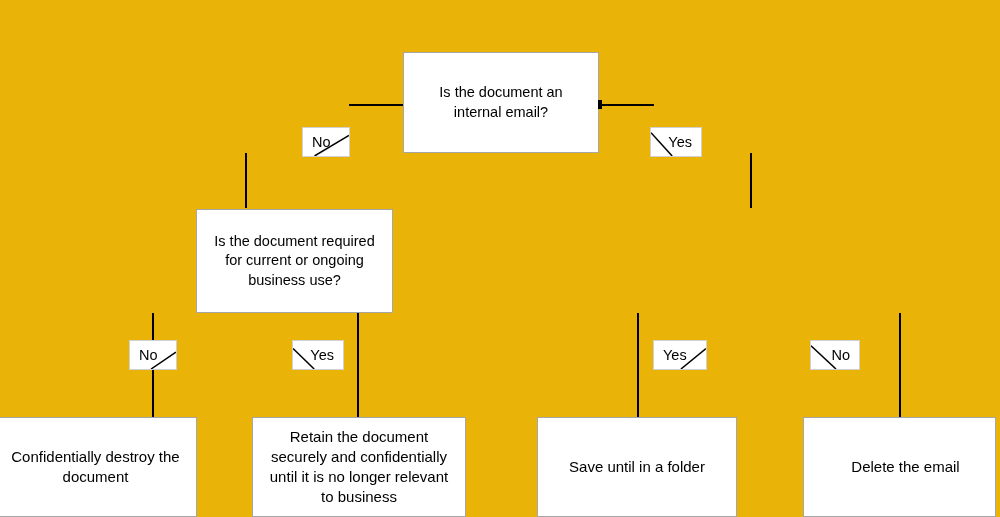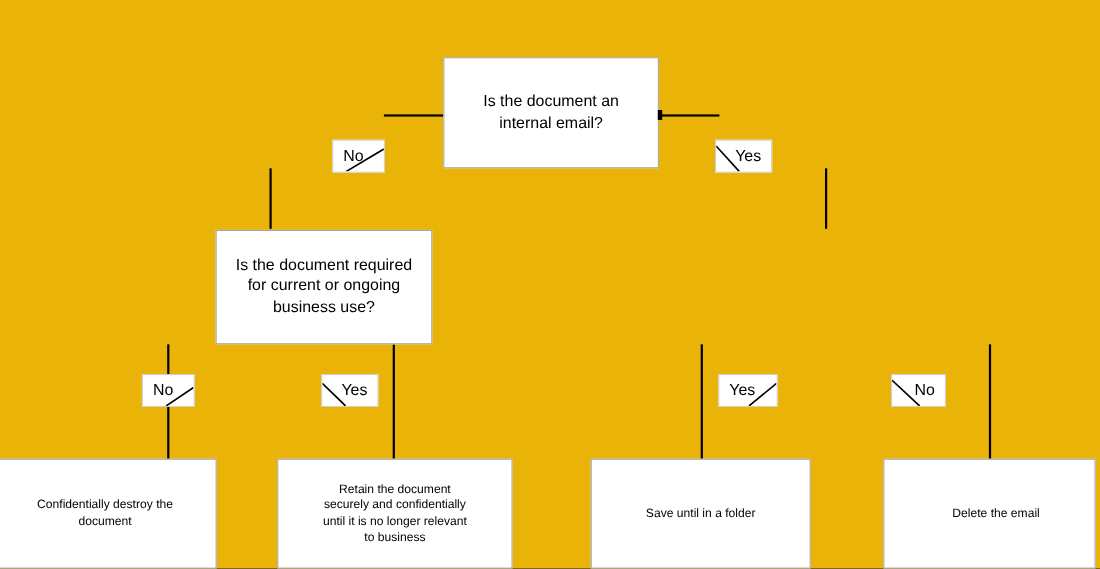--- a/index.html
+++ b/index.html
@@ -35,21 +35,21 @@
     display: block;
     width: 100%;
     padding: 0 8px;
     box-sizing: border-box;
     white-space: pre-line;
   }
   .decision-node {
     font-size: 14.5px;
   }
   .terminal-node {
-    font-size: 11px;
+    font-size: 15px;
     text-align: center;
   }
   .edge-label {
     position: absolute;
     background: #ffffff;
     border: 1px solid #d0d0d0;
     box-sizing: border-box;
     display: flex;
     align-items: center;
     color: #000000;

